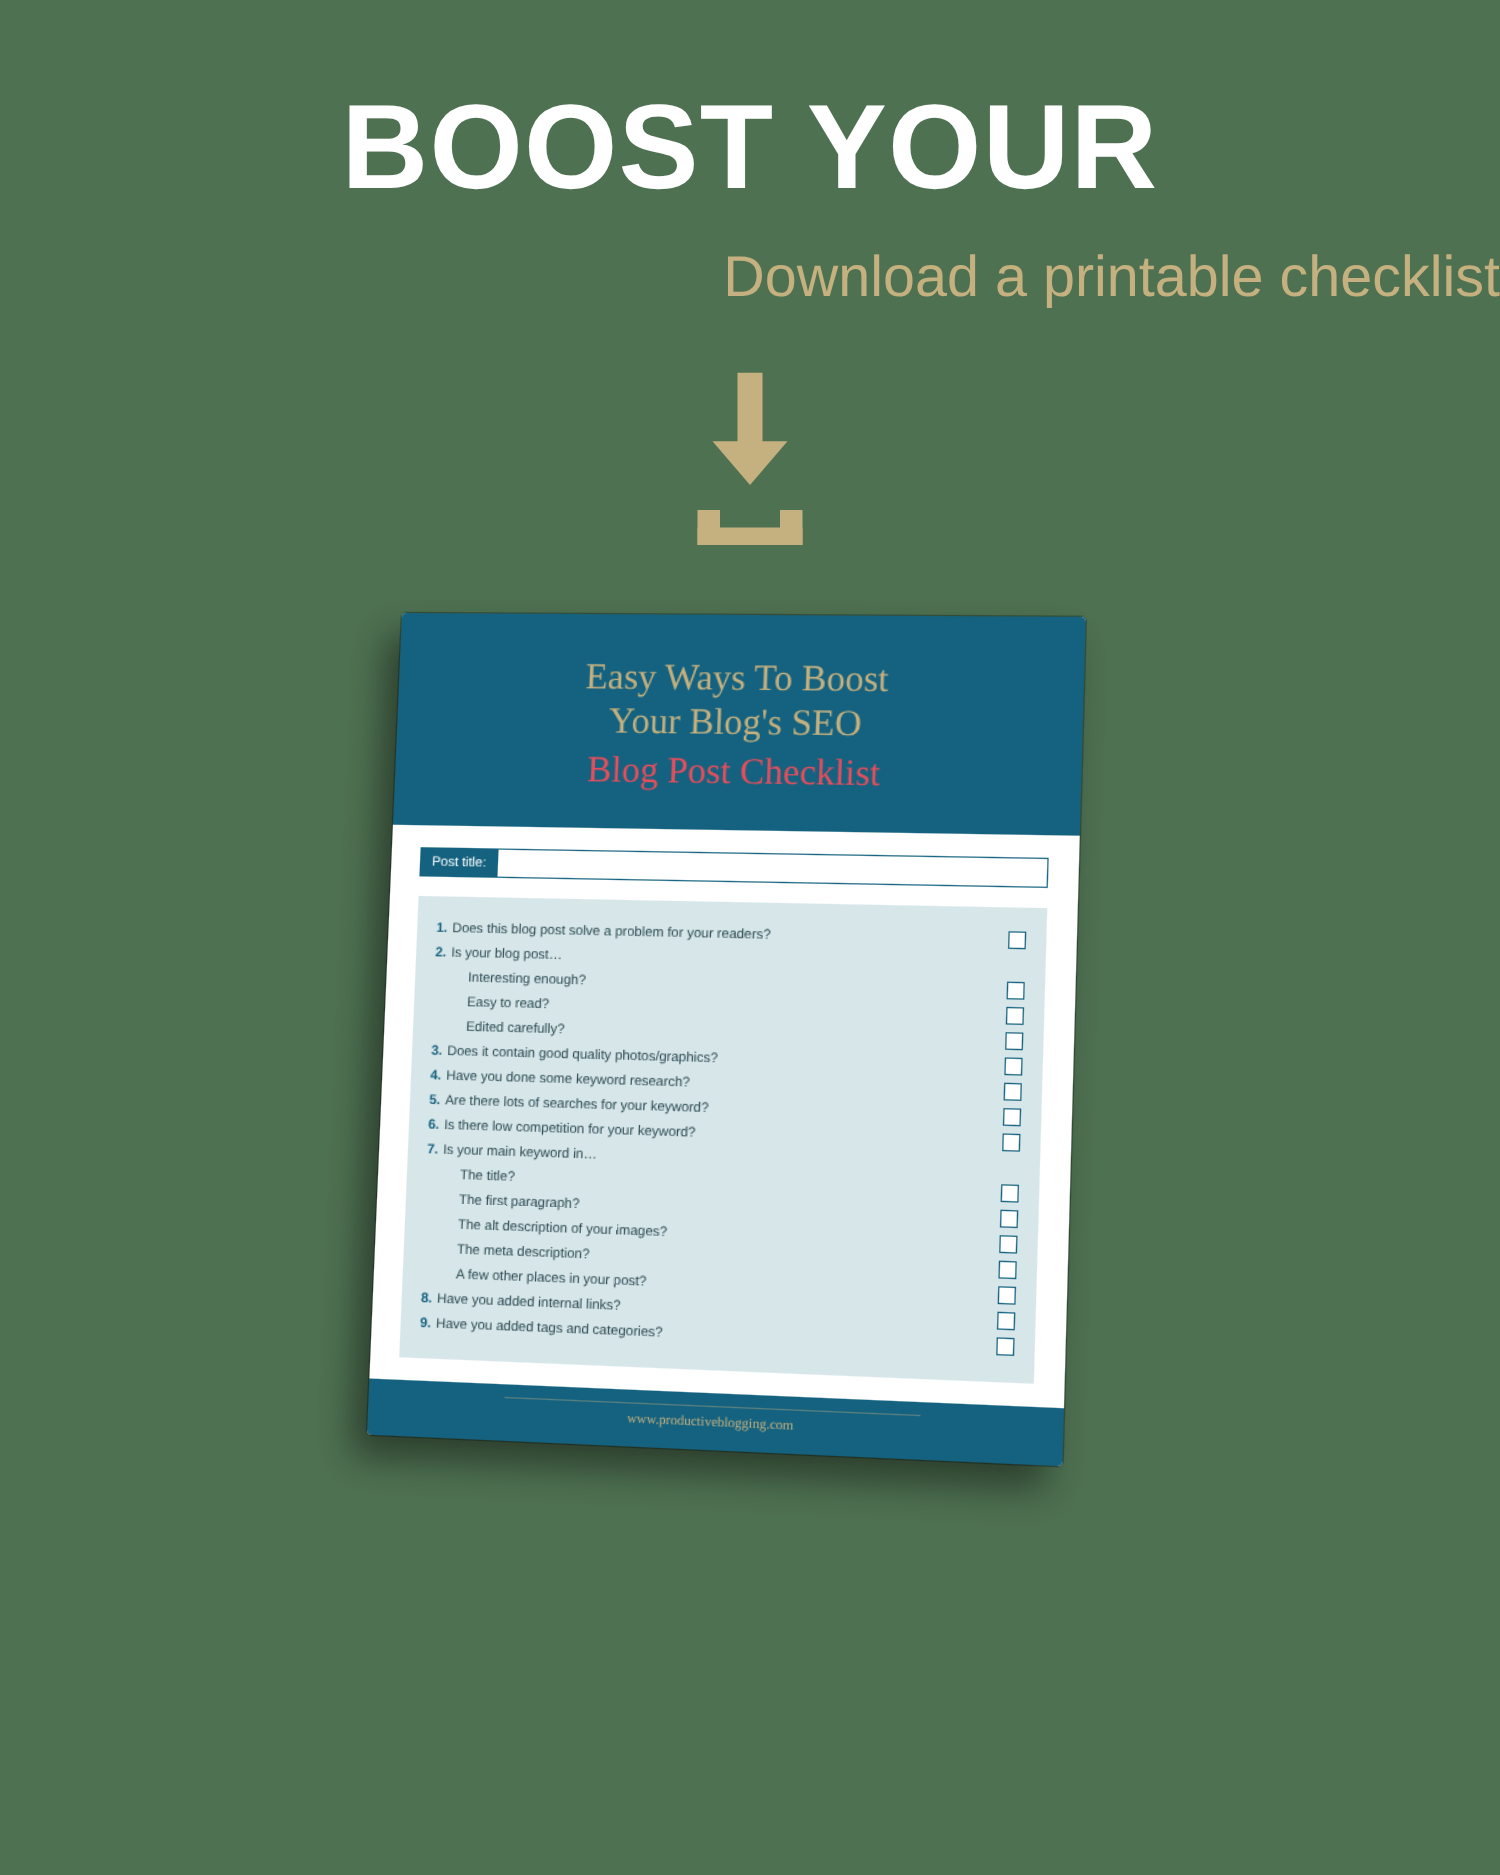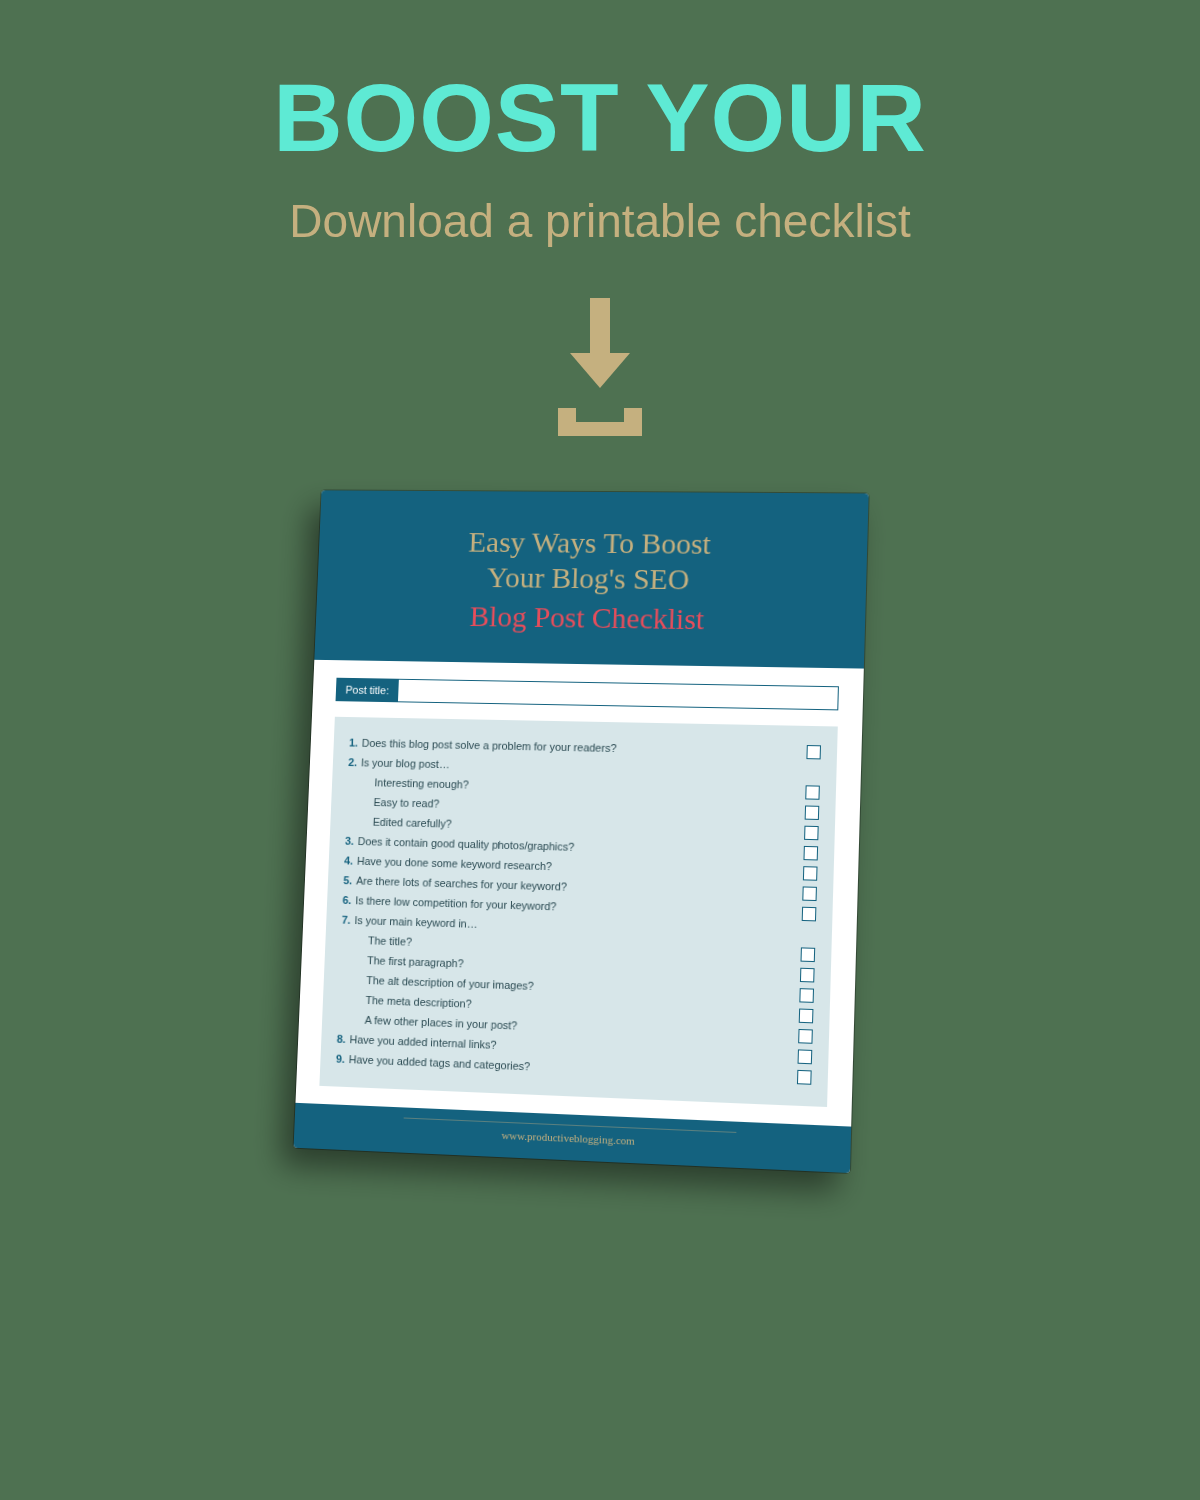--- a/index.html
+++ b/index.html
@@ -5,29 +5,29 @@
 * { margin: 0; padding: 0; box-sizing: border-box; }
 body {
   width: 1200px;
   height: 1500px;
   background: #4e7151;
   font-family: Arial, Helvetica, sans-serif;
   overflow: hidden;
 }
 .hero-title {
   text-align: center;
-  color: #5eead4;
+  color: #ffffff;
   font-weight: 900;
   font-size: 96px;
   line-height: 1.0;
   letter-spacing: 1px;
   padding-top: 70px;
 }
 .subtitle {
-  text-align: center;
+  text-align: right;
   color: #c5b07f;
   font-size: 46px;
   font-weight: 400;
   margin-top: 28px;
 }
 .download-icon {
   display: block;
   margin: 50px auto 0 auto;
   width: 120px;
   height: 140px;

